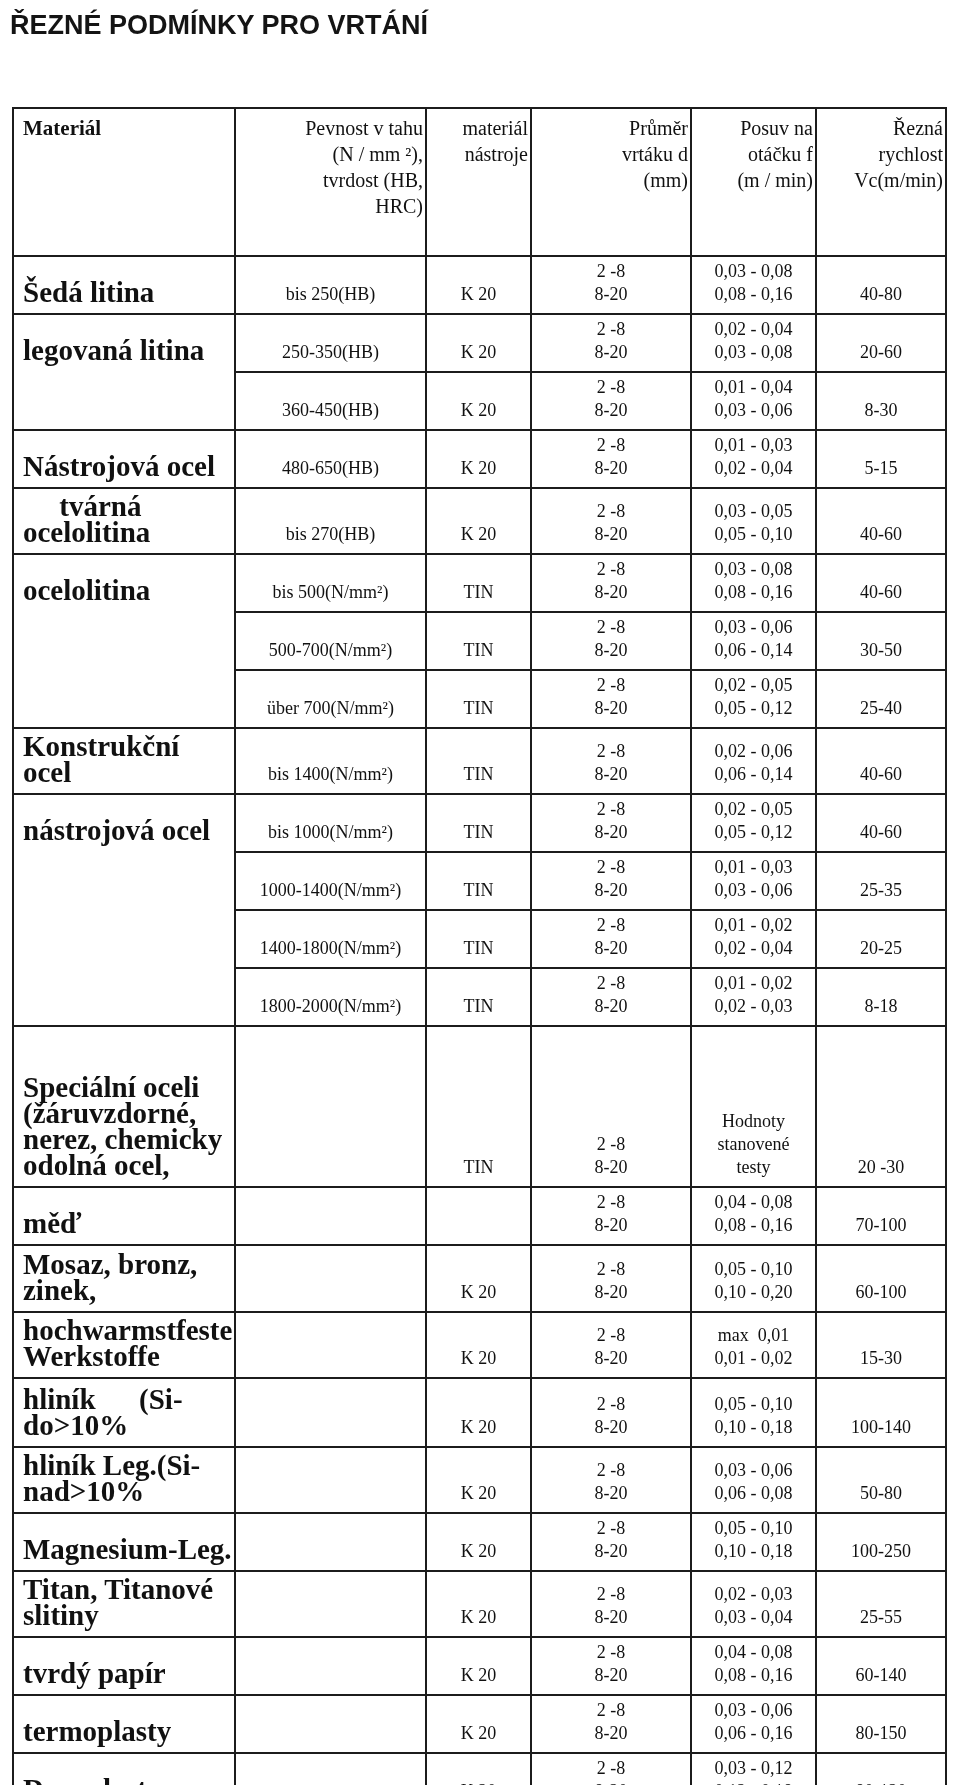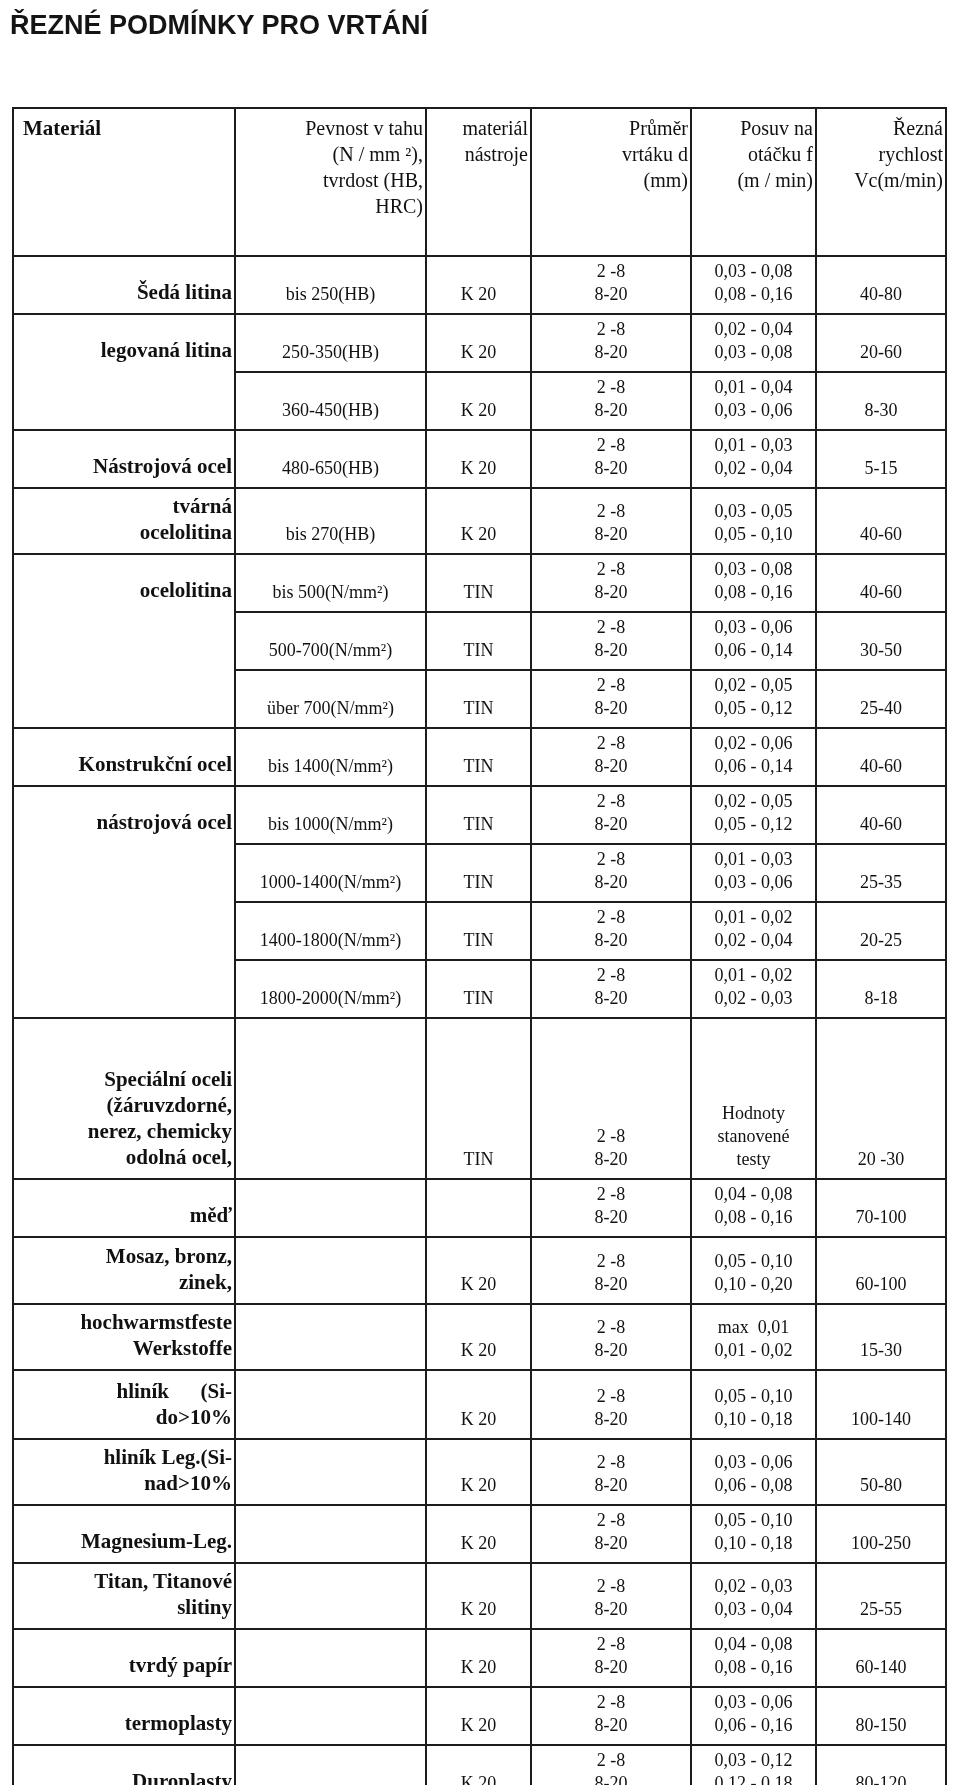--- a/index.html
+++ b/index.html
@@ -44,23 +44,23 @@
     height: 136px;
   }
   table.main th.mat-h {
     font-weight: bold;
     text-align: left;
     padding-left: 9px;
     font-size: 21px;
   }
   td.mat {
     font-weight: bold;
-    font-size: 21px;
+    font-size: 29px;
     line-height: 26px;
-    text-align: right;
+    text-align: left;
     vertical-align: bottom;
     padding: 4px 2px 8px 9px;
   }
   td.mat.span-cell {
     vertical-align: top;
     padding-top: 22px;
     margin-left: 21px;
   }
   td.val {
     font-size: 18px;

